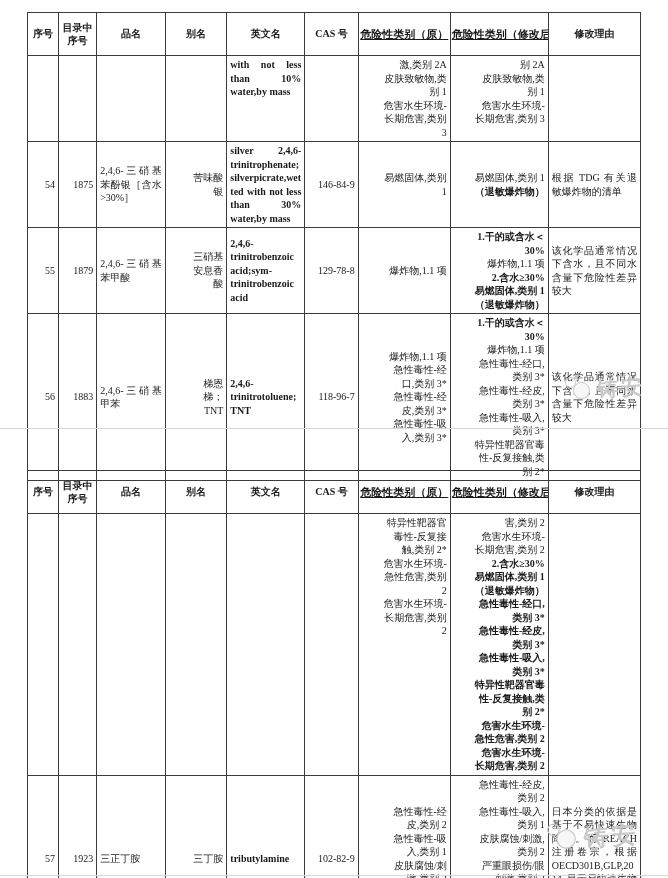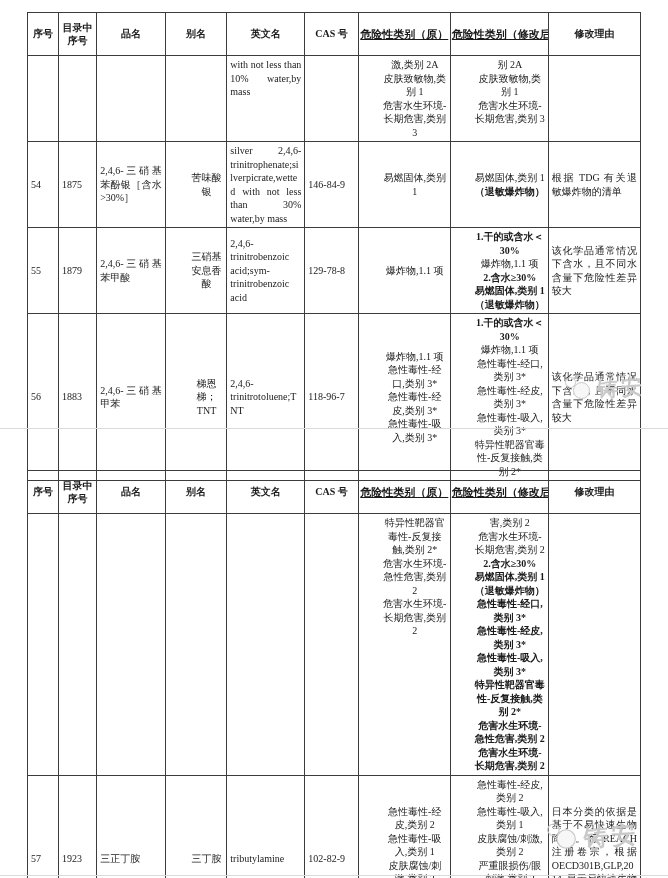--- a/index.html
+++ b/index.html
@@ -31,25 +31,25 @@
   .tbl th{
     font-weight:bold;
     text-align:center;
     font-size:10px;
     height:38px;
     padding:2px 1px;
   }
   .tbl th.longhead{font-size:11px;white-space:nowrap;overflow:hidden;text-decoration:underline;}
   
   .c-seq{width:4.8%;} .c-cat{width:6%;} .c-name{width:11.2%;} .c-alias{width:10%;}
-  .c-eng{width:12.8%;} .c-cas{width:8.6%;} .c-orig{width:15.2%;} .c-mod{width:16.2%;} .c-reason{width:15.2%;}
-  td.c-seq,td.c-cat,td.c-cas{text-align:left;}
+  .c-eng{width:12.8%;font-weight:bold;} .c-cas{width:8.6%;} .c-orig{width:15.2%;} .c-mod{width:16.2%;} .c-reason{width:15.2%;}
+  td.c-seq,td.c-cat,td.c-cas{text-align:right;}
   td.c-name{text-align:justify;text-justify:inter-character;}
   td.c-eng{text-align:justify;}
-  td.c-alias,td.c-orig,td.c-mod{text-align:center;padding-left:24px;}
+  td.c-alias,td.c-orig,td.c-mod{text-align:right;padding-left:24px;}
   td.c-reason{text-align:justify;text-justify:inter-character;margin-top:19px;}
   tr.vtop td{vertical-align:top;}
   .hline span.b{font-weight:bold;}
   .pagenum{
     text-align:center;
     font-size:9px;
     color:#444;
     margin-top:10px;
     font-family:"Liberation Serif",serif;
   }

